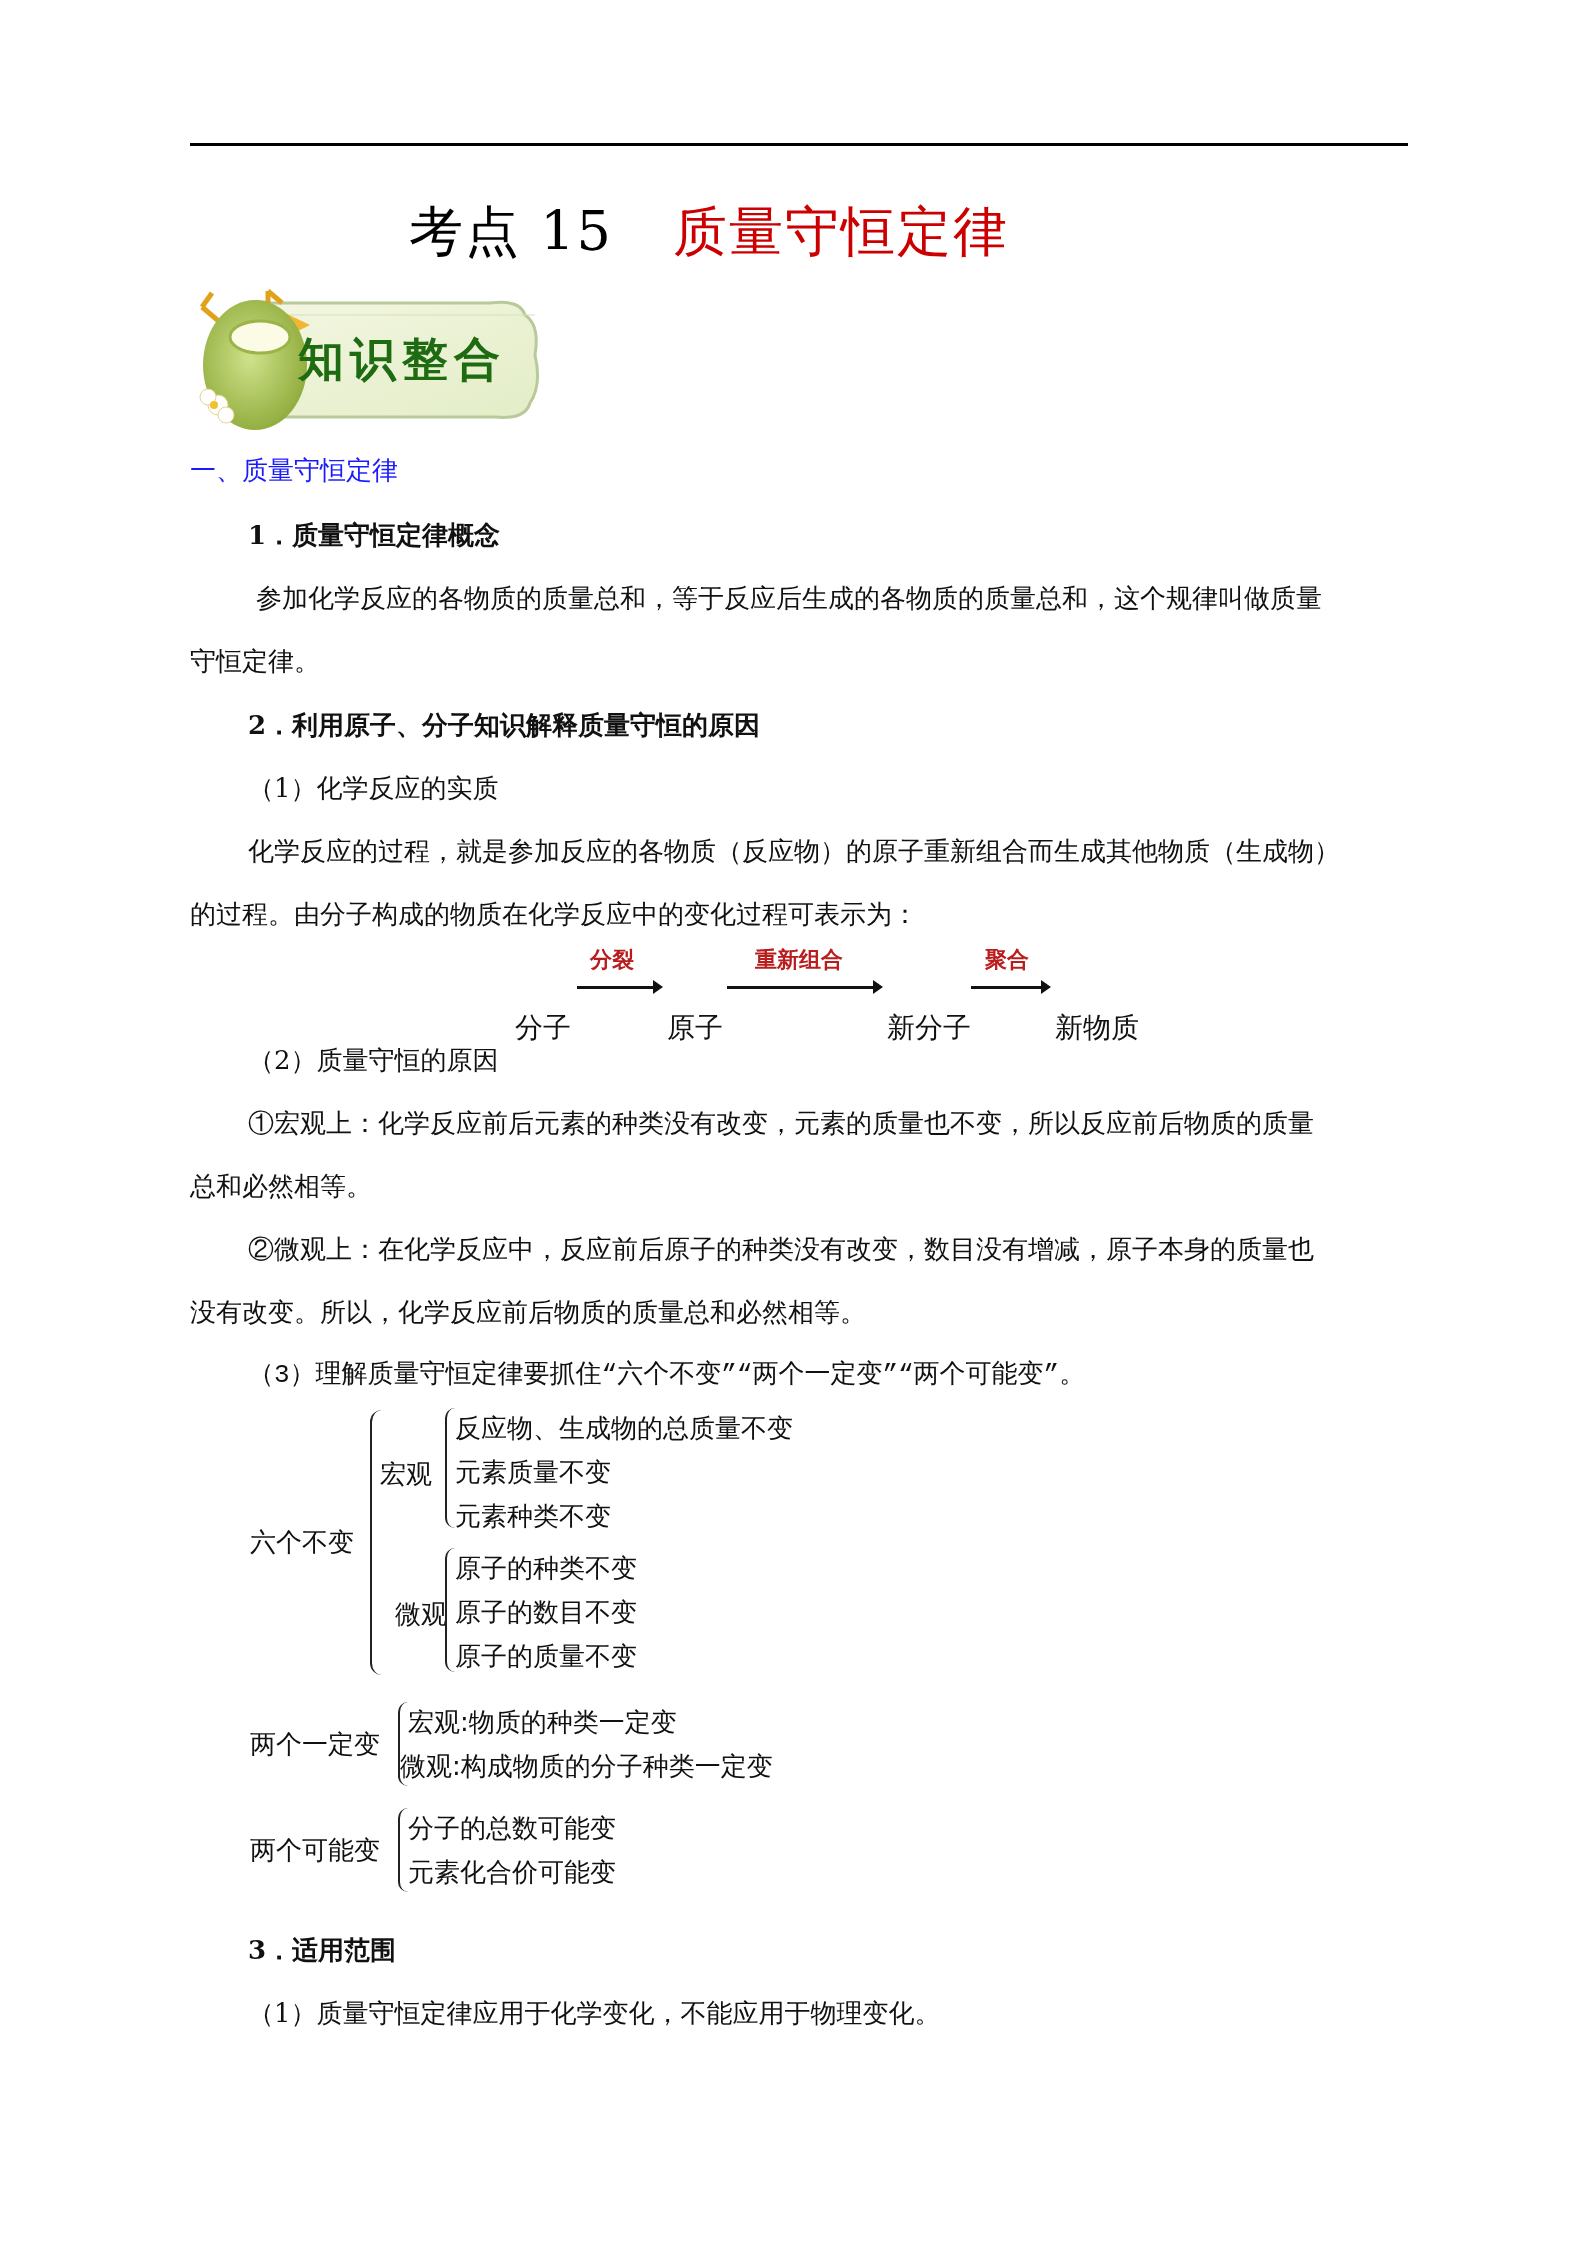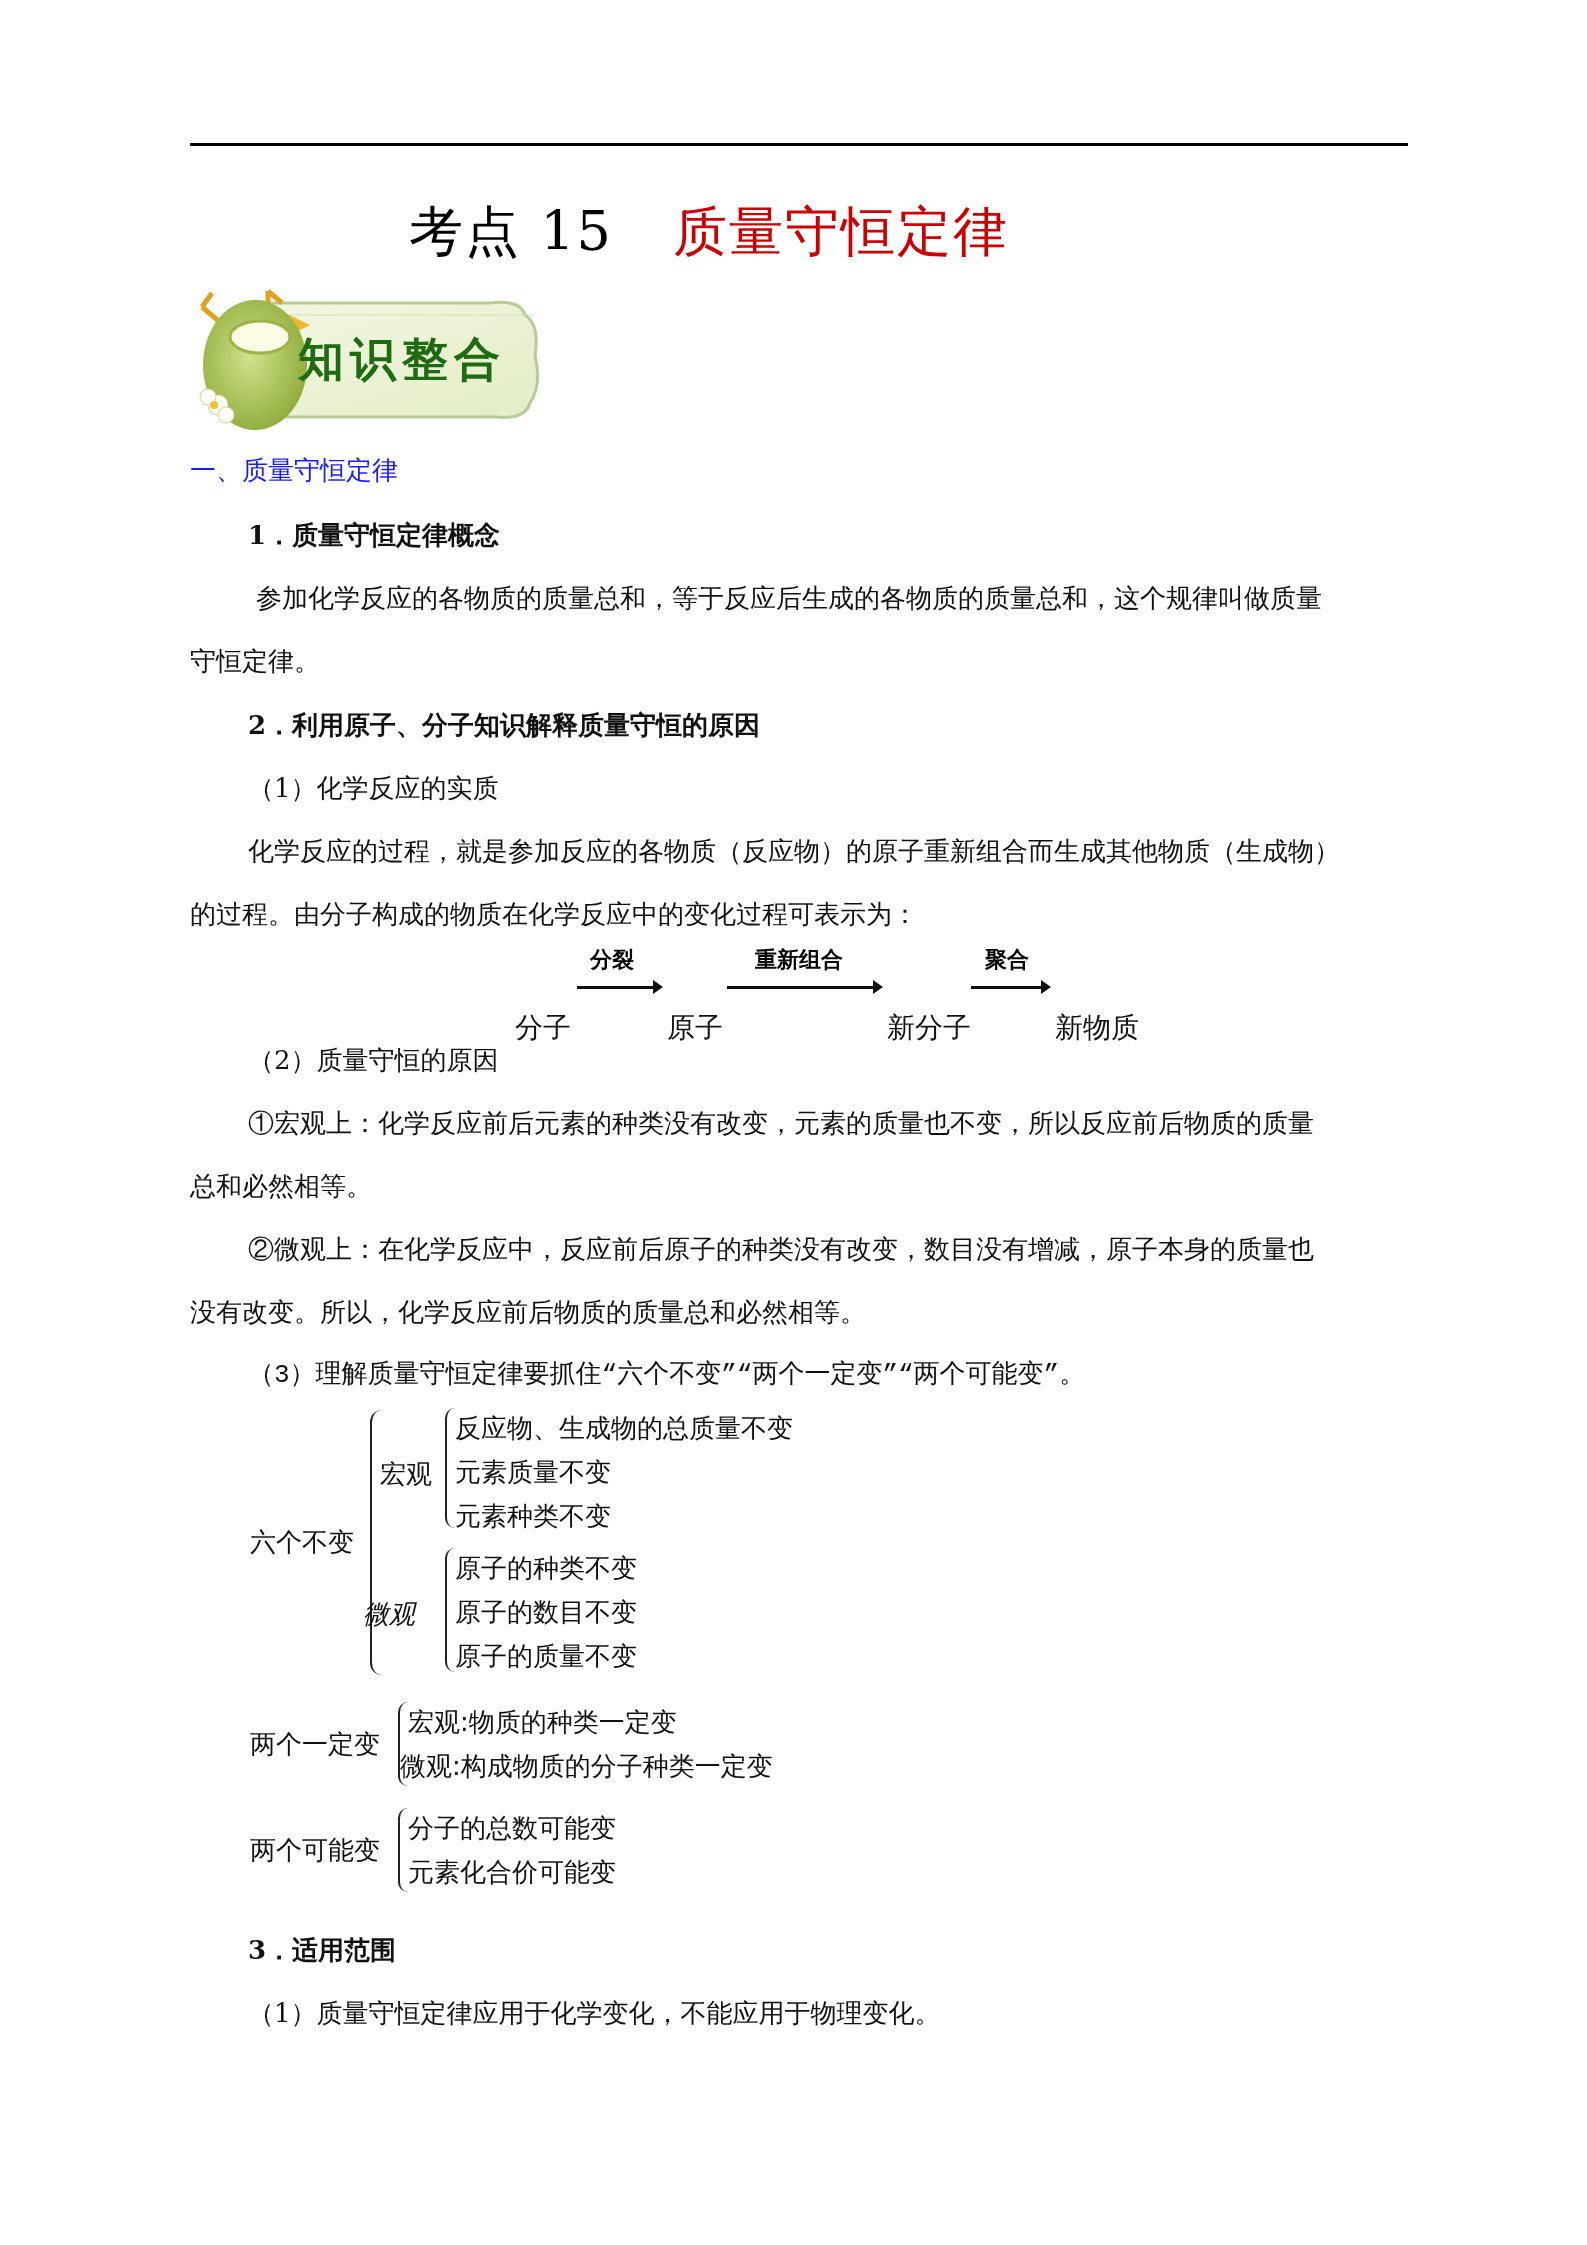--- a/index.html
+++ b/index.html
@@ -11,21 +11,21 @@
   .title .num { margin-right:60px; color:#000; }
   .title .red { color:#cc0000; }
   .banner { position:absolute; left:190px; top:285px; width:360px; height:145px; }
   .heading-blue { position:absolute; left:190px; top:450px; font-size:26px; color:#1a1aff; line-height:40px; }
   .line { position:absolute; font-size:26px; line-height:40px; white-space:nowrap; }
   .bold { font-weight:bold; }
   .indent { left:248px; }
   .flush { left:190px; }
   .flow { position:absolute; left:515px; top:945px; height:60px; width:680px; }
   .flow span.node { position:absolute; top:24px; font-size:28px; line-height:34px;margin-top:42px; }
-  .flow .lbl { position:absolute; top:0; font-size:22px; font-weight:bold; font-family:"DejaVu Sans","Liberation Sans",sans-serif; color:#000000; }
+  .flow .lbl { position:absolute; top:0; font-size:22px; font-weight:bold; font-family:"DejaVu Sans","Liberation Sans",sans-serif; color:#b91c1c; }
   .flow .arrow { position:absolute; top:41px; height:3px; background:#111; }
   .flow .arrow::after { content:""; position:absolute; right:-6px; top:-6px; border-left:10px solid #111; border-top:7px solid transparent; border-bottom:7px solid transparent; }
   .brace { position:absolute; border-left:2px solid #222; border-radius:14px 0 0 14px; }
   .tree-text { position:absolute; font-size:26px; line-height:40px; white-space:nowrap; font-family:"DejaVu Sans","Liberation Sans",sans-serif; }
 </style>
 </head>
 <body>
 
 <div class="rule"></div>
 
@@ -94,21 +94,21 @@
 <div class="line indent" style="top:1355px;font-family:Liberation Mono, monospace;">（3）理解质量守恒定律要抓住“六个不变”“两个一定变”“两个可能变”。</div>
 
 <div>
   <div class="tree-text" style="left:250px;top:1522px;">六个不变</div>
   <div class="brace" style="left:370px;top:1410px;width:10px;height:265px;"></div>
   <div class="tree-text" style="left:380px;top:1454px;">宏观</div>
   <div class="brace" style="left:445px;top:1408px;width:8px;height:120px;"></div>
   <div class="tree-text" style="left:455px;top:1408px;">反应物、生成物的总质量不变</div>
   <div class="tree-text" style="left:455px;top:1452px;">元素质量不变</div>
   <div class="tree-text" style="left:455px;top:1496px;">元素种类不变</div>
-  <div class="tree-text" style="left:363px;top:1594px;font-style:italic;">微观</div>
+  <div class="tree-text" style="left:395px;top:1594px;">微观</div>
   <div class="brace" style="left:445px;top:1548px;width:8px;height:124px;"></div>
   <div class="tree-text" style="left:455px;top:1548px;">原子的种类不变</div>
   <div class="tree-text" style="left:455px;top:1592px;">原子的数目不变</div>
   <div class="tree-text" style="left:455px;top:1636px;">原子的质量不变</div>
 </div>
 
 <div>
   <div class="tree-text" style="left:250px;top:1724px;">两个一定变</div>
   <div class="brace" style="left:398px;top:1702px;width:8px;height:84px;"></div>
   <div class="tree-text" style="left:408px;top:1702px;">宏观:物质的种类一定变</div>

